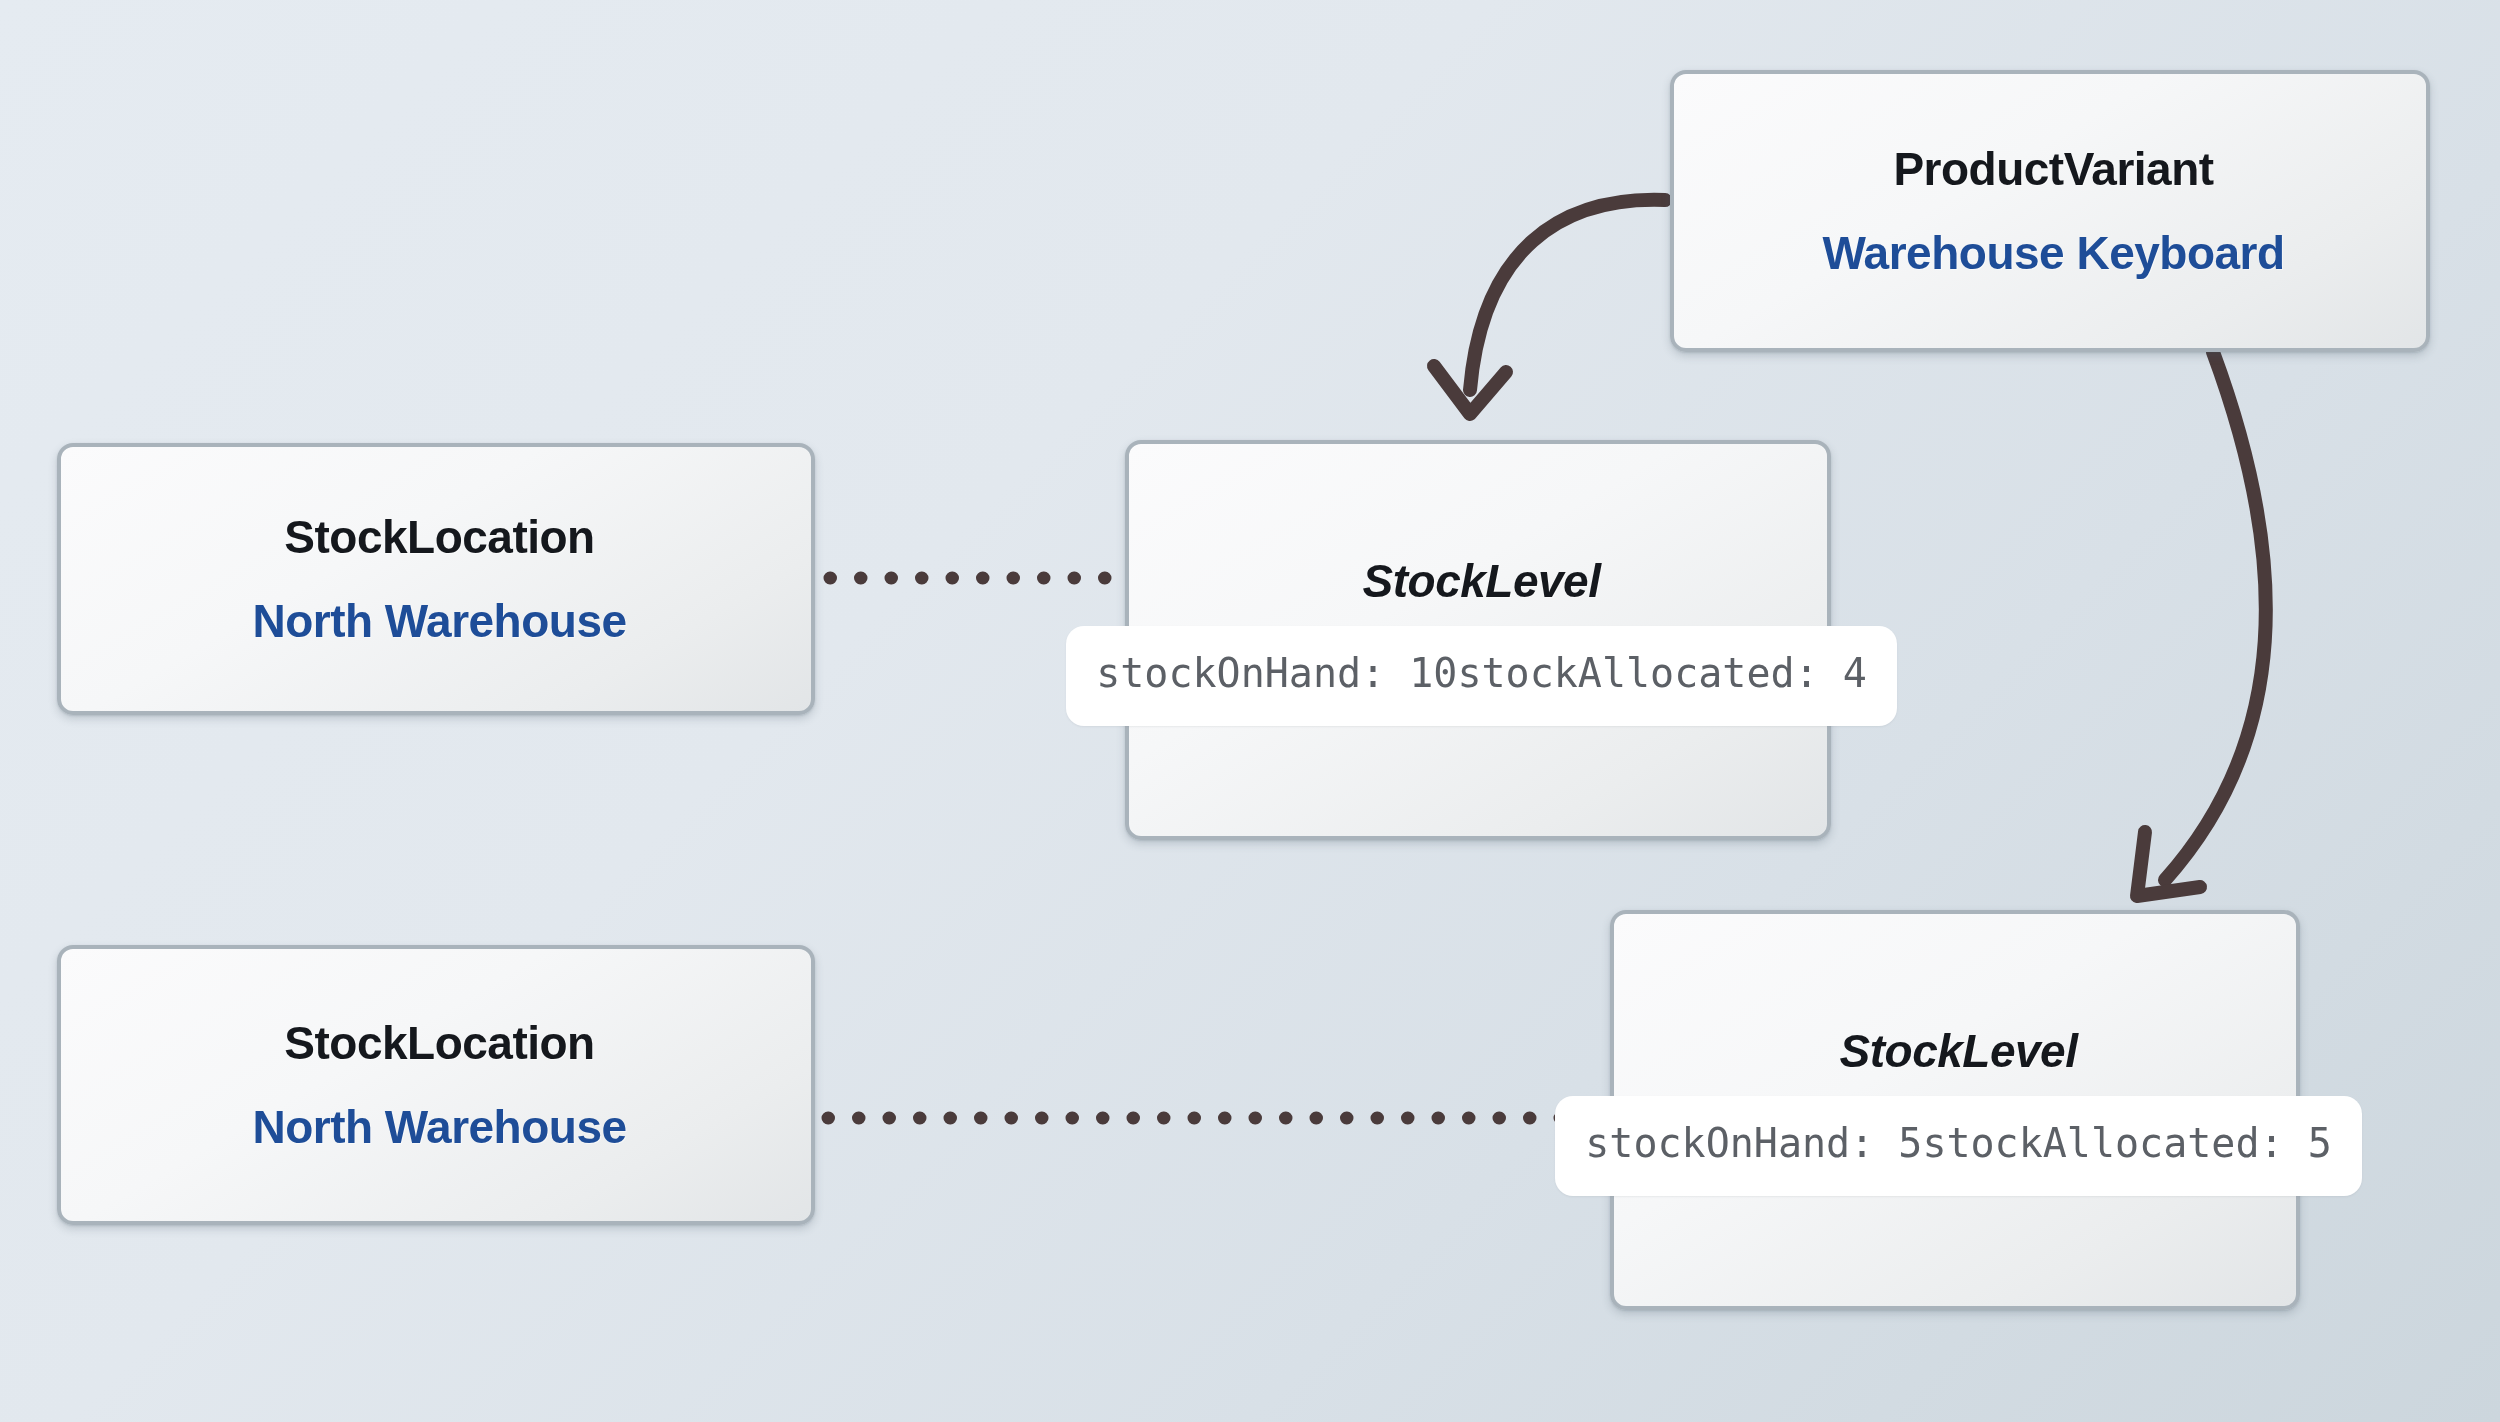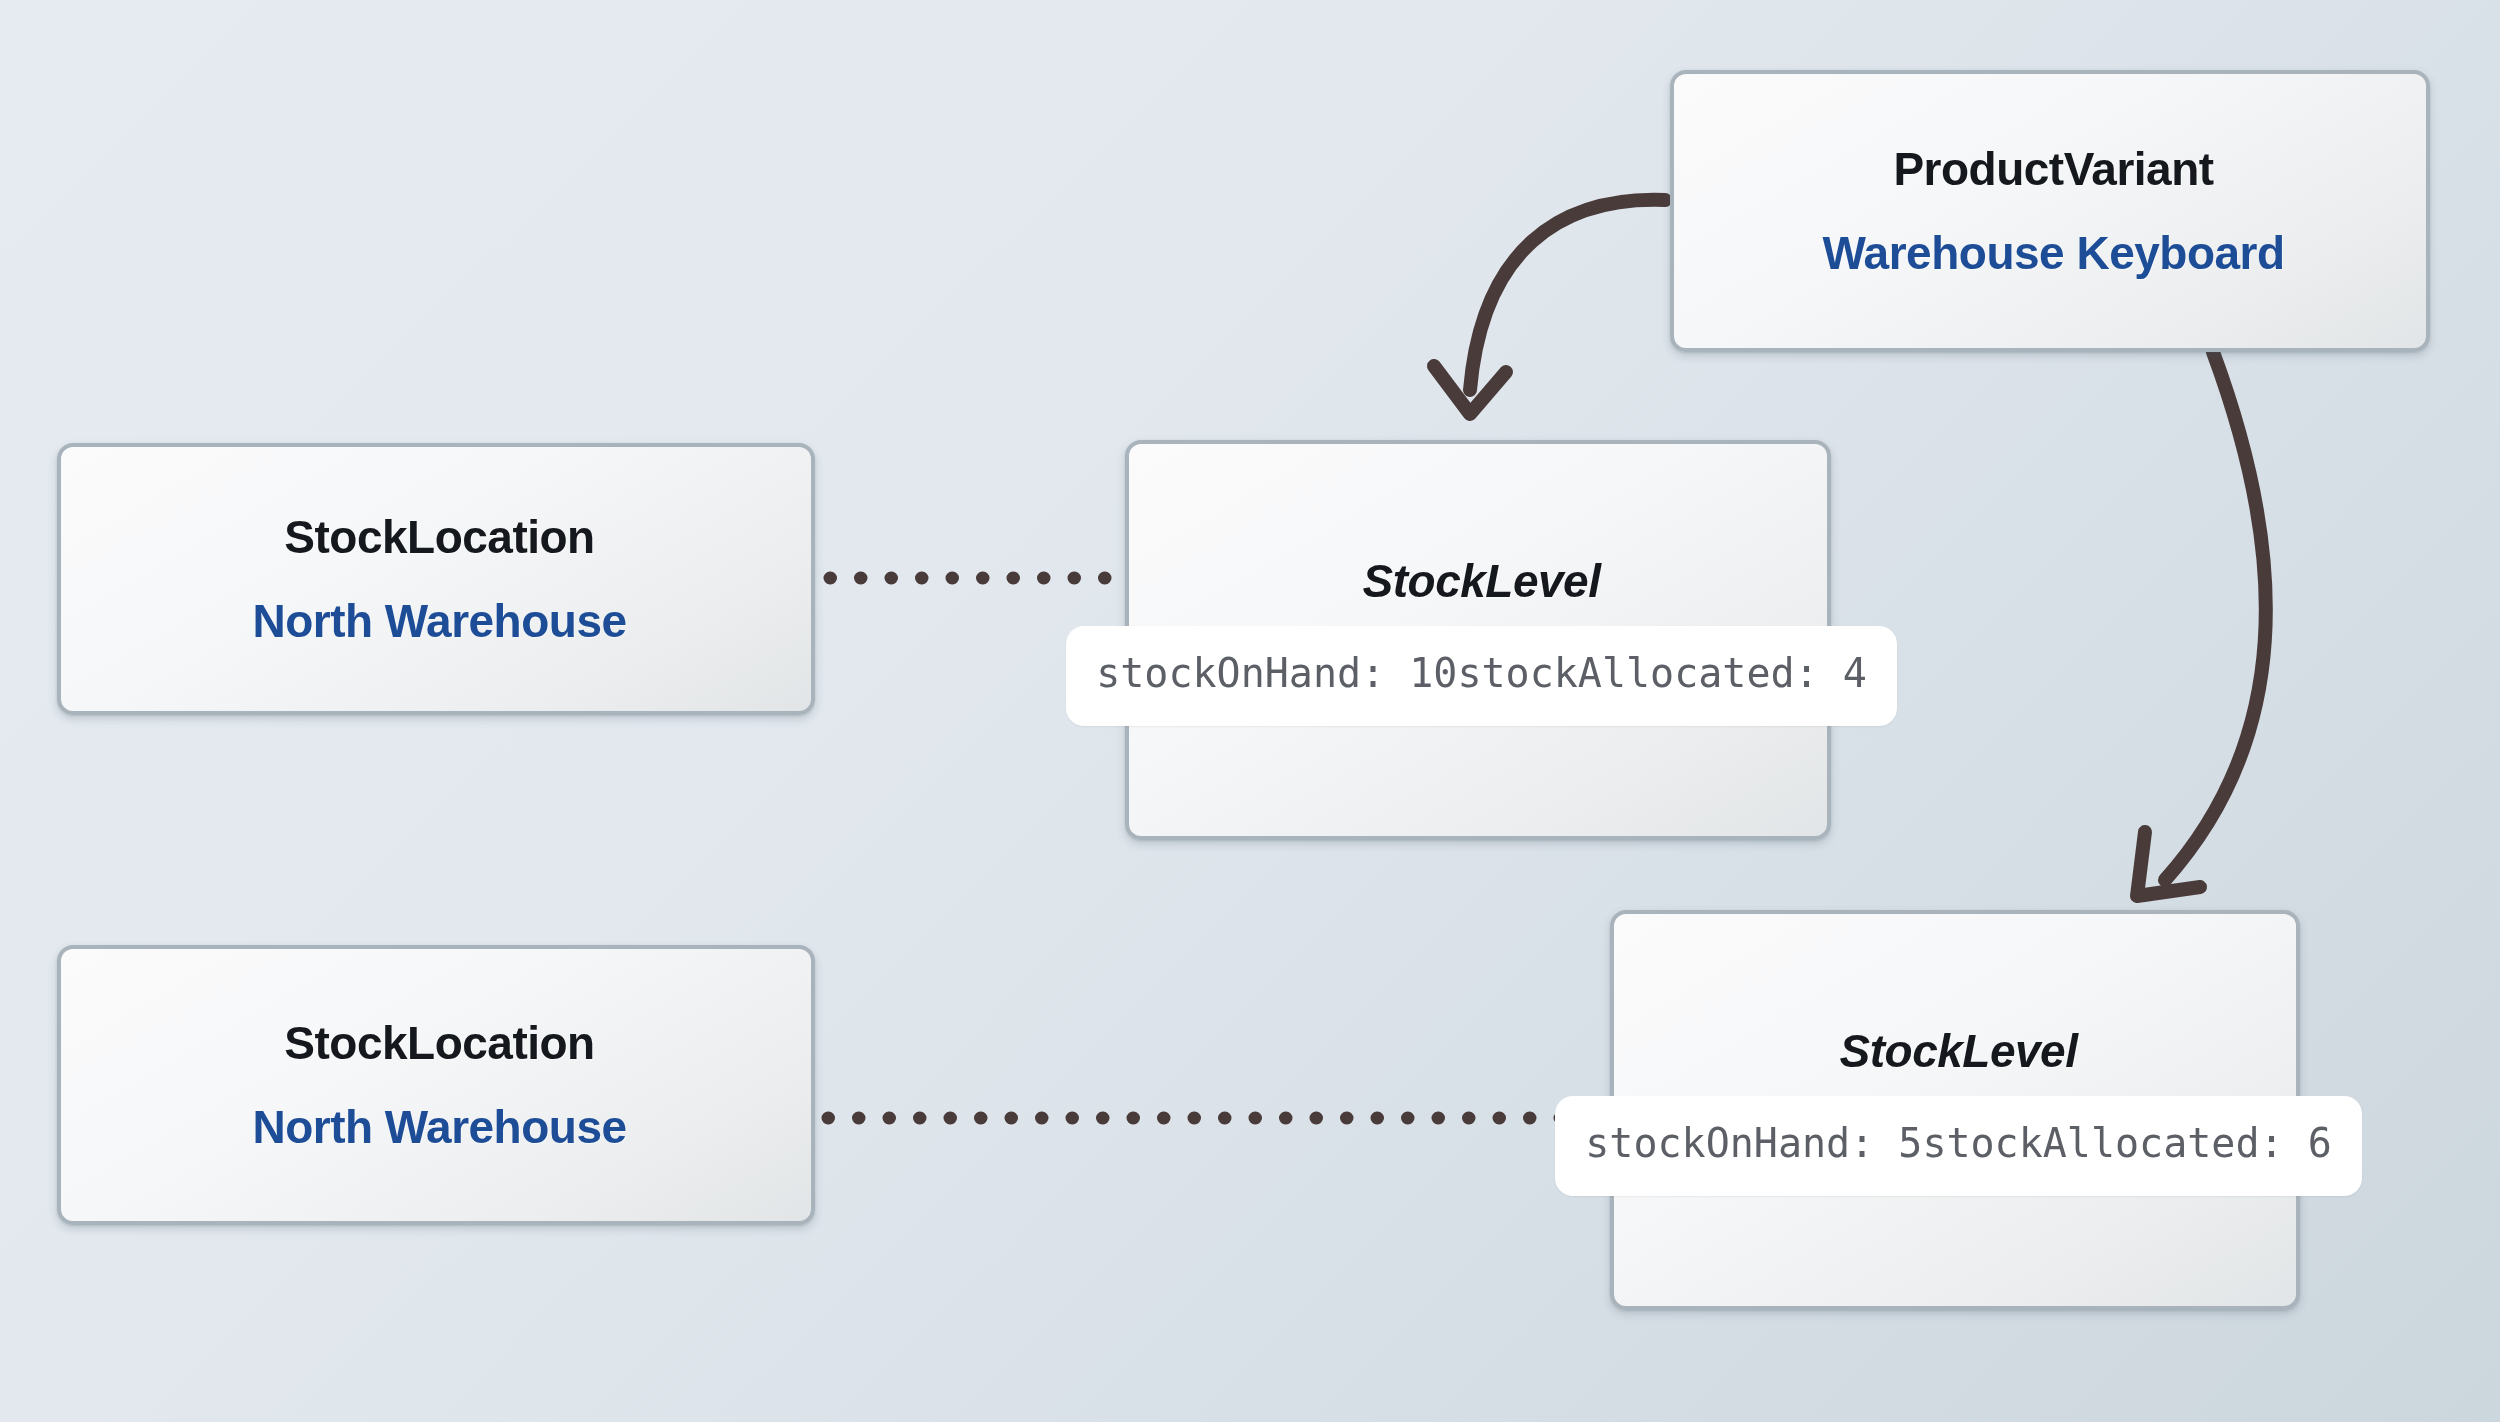--- a/index.html
+++ b/index.html
@@ -134,17 +134,17 @@
     <div class="props">
       <div class="prop">stockOnHand: 10</div>
       <div class="prop">stockAllocated: 4</div>
     </div>
   </div>
 
   <div class="node level" id="node-stocklevel-south">
     <div class="node-type">StockLevel</div>
     <div class="props">
       <div class="prop">stockOnHand: 5</div>
-      <div class="prop">stockAllocated: 6</div>
+      <div class="prop">stockAllocated: 5</div>
     </div>
   </div>
 
 </div>
 
 </body></html>

